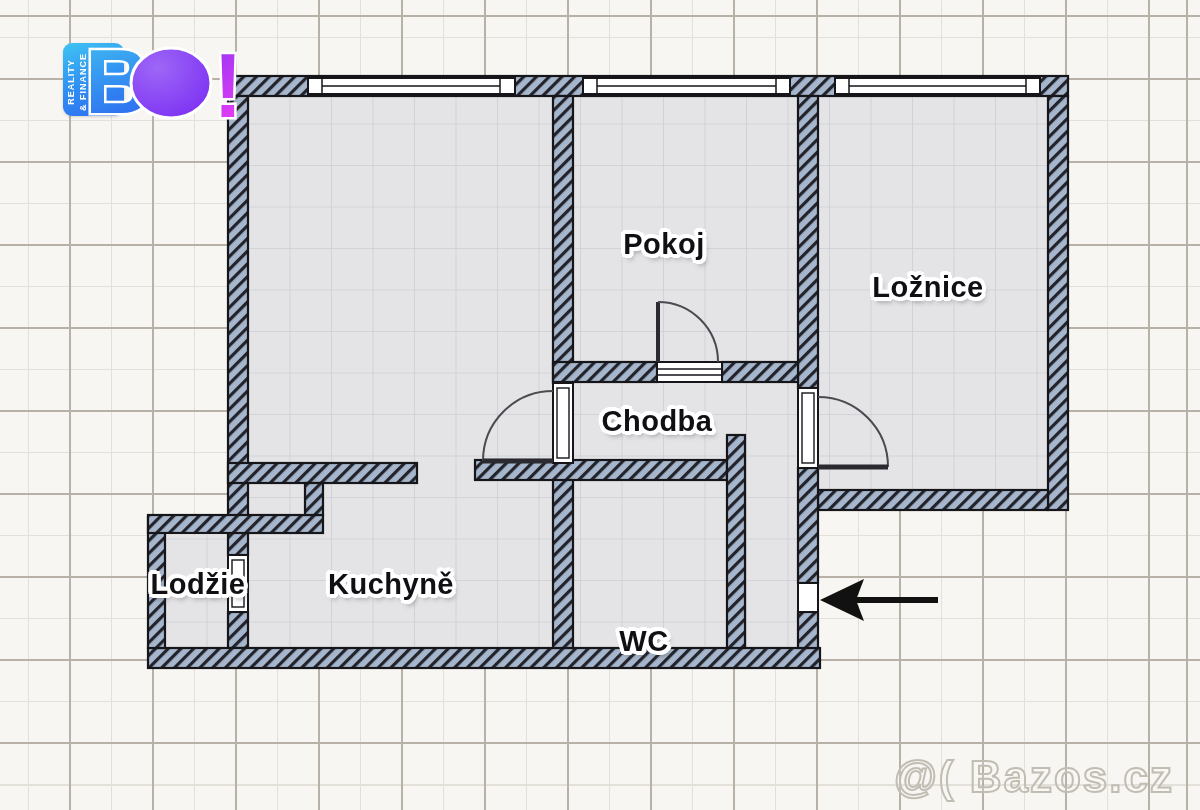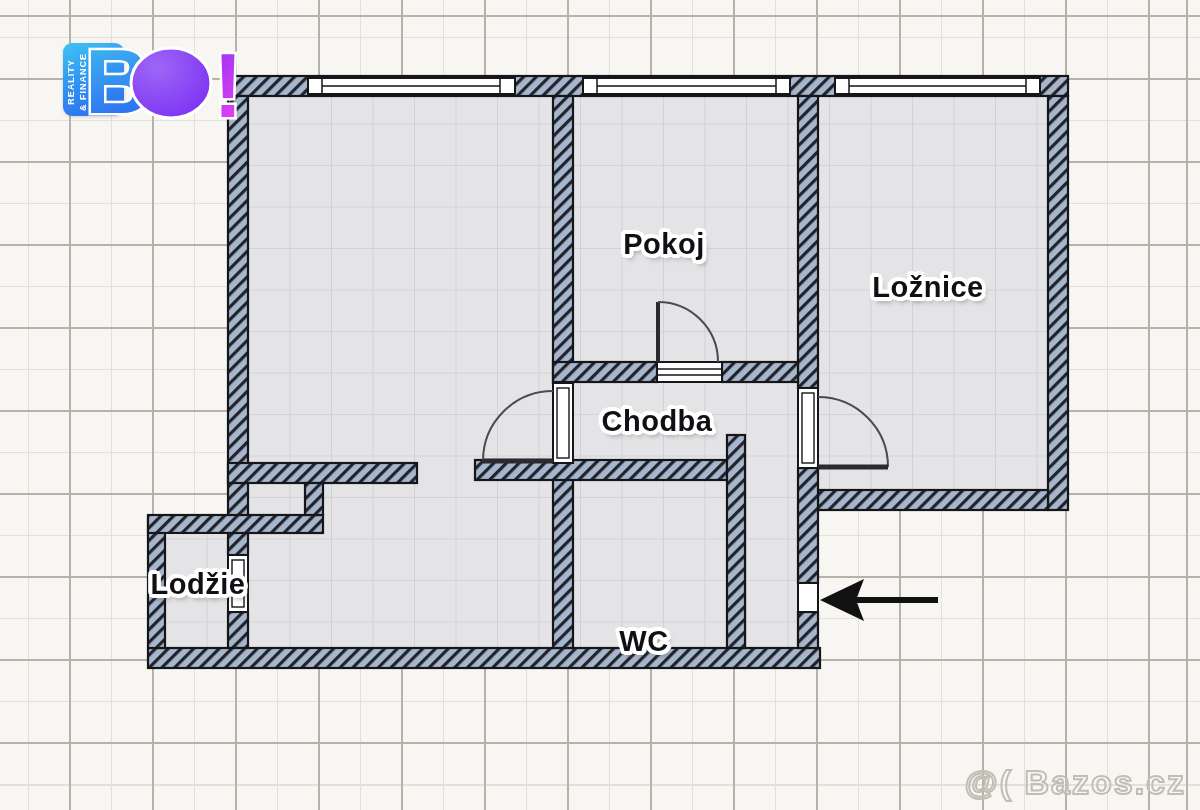--- a/index.html
+++ b/index.html
@@ -39,22 +39,22 @@
     box-shadow:0 1px 3px rgba(0,0,0,.15);
   }
   .logo-badge-text{
     position:absolute;left:-21px;top:27px;width:70px;height:24px;
     transform:rotate(-90deg);
     font-size:9px;line-height:12px;font-weight:700;color:#ffffff;
     letter-spacing:1px;text-align:center;white-space:nowrap;
   }
   .logo-mark{position:absolute;left:0;top:0;}
   .watermark{
-    position:absolute;right:14px;bottom:8px;z-index:4;
-    font-size:34px;font-weight:700;letter-spacing:2px;
+    position:absolute;right:26px;bottom:8px;z-index:4;
+    font-size:44px;font-weight:700;letter-spacing:2px;
     color:rgba(255,255,255,0.18);
     -webkit-text-stroke:2px #c2bdb3;
   }
 </style>
 </head>
 <body>
 
 <div class="stage">
 
   <svg class="plan-svg" width="1200" height="810" viewBox="0 0 1200 810">
@@ -143,20 +143,21 @@
     <g>
       <line x1="856" y1="600" x2="938" y2="600" stroke="#111111" stroke-width="6"></line>
       <polygon points="820,600 864,579 856,600 864,621" fill="#111111"></polygon>
     </g>
   </svg>
 
   <div class="room-label" style="left:664px;top:244px;">Pokoj</div>
   <div class="room-label" style="left:928px;top:287px;">Ložnice</div>
   <div class="room-label" style="left:657px;top:421px;">Chodba</div>
   <div class="room-label" style="left:644px;top:617px;margin-top:24px;">WC</div>
+  <div class="room-label" style="left:391px;top:584px;">Kuchyně</div>
   <div class="room-label" style="left:198px;top:584px;">Lodžie</div>
 
 
   <div class="logo">
     <div class="logo-badge">
       <div class="logo-badge-text">
         <span>REALITY</span><br>
         <span>&amp; FINANCE</span>
       </div>
     </div>

